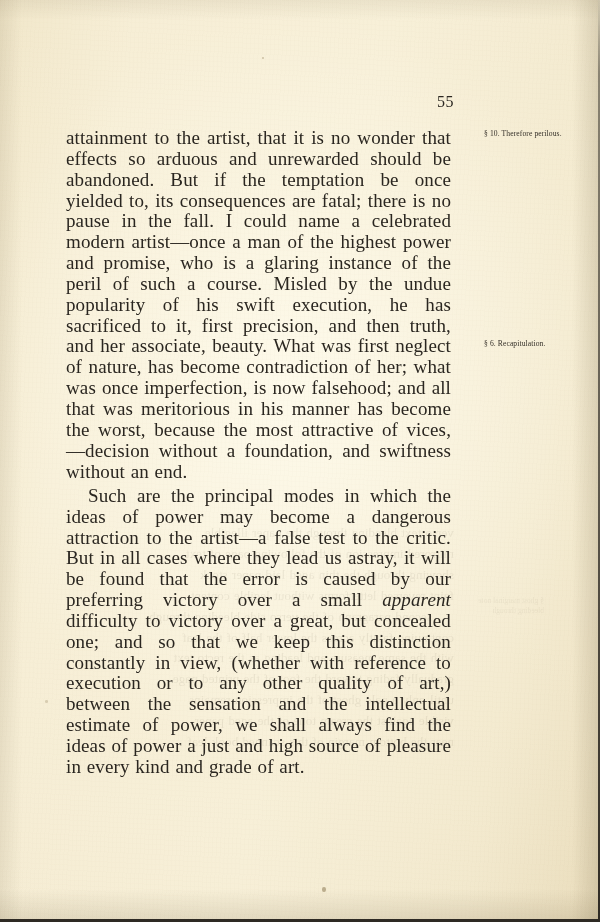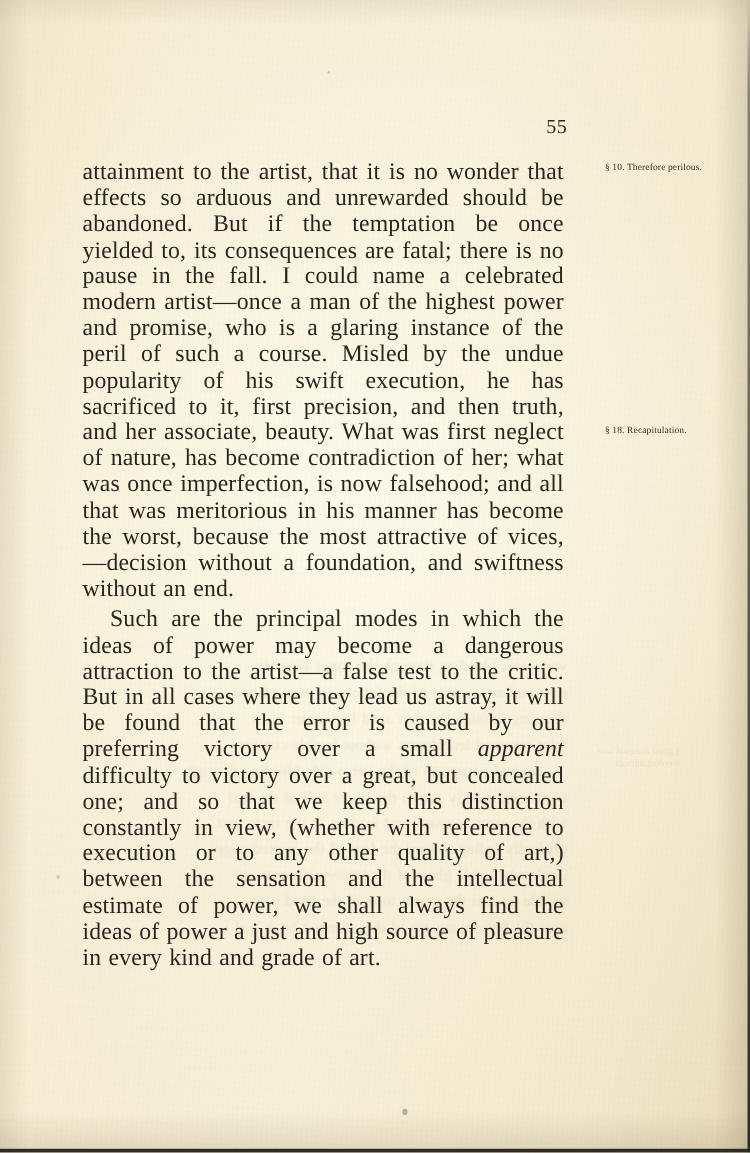--- a/index.html
+++ b/index.html
@@ -225,21 +225,21 @@
   <div class="body-col">
     <p class="para">
       <span>attainment to the artist, that it is no wonder that effects so arduous and unrewarded should be abandoned.  But if the temptation be once yielded to, its consequences are fatal; there is no pause in the fall.  I could name a celebrated modern artist—once a man of the highest power and promise, who is a glaring instance of the peril of such a course.  Misled by the undue popularity of his swift execution, he has sacrificed to it, first precision, and then truth, and her associate, beauty.  What was first neglect of nature, has become contradiction of her; what was once imperfection, is now falsehood; and all that was meritorious in his manner has become the worst, because the most attractive of vices,—decision without a foundation, and swiftness without an end.</span>
     </p>
     <p class="para indent">
       <span>Such are the principal modes in which the ideas of power may become a dangerous attraction to the artist—a false test to the critic.  But in all cases where they lead us astray, it will be found that the error is caused by our preferring victory over a small </span><i>apparent</i><span> difficulty to victory over a great, but concealed one; and so that we keep this distinction constantly in view, (whether with reference to execution or to any other quality of art,) between the sensation and the intellectual estimate of power, we shall always find the ideas of power a just and high source of pleasure in every kind and grade of art.</span>
     </p>
   </div>
 
   <div class="margin-note n1">§ 10. Therefore perilous.</div>
-  <div class="margin-note n2">§ 18. Recapitulation.</div>
+  <div class="margin-note n2">§ 6. Recapitulation.</div>
 
   <div class="speck s1"></div>
   <div class="speck s2"></div>
   <div class="speck s3"></div>
   <div class="speck s4"></div>
 
   <div class="edge-shade-top"></div>
   <div class="edge-shade-left"></div>
   <div class="edge-shade-right"></div>
   <div class="edge-shade-bottom"></div>

